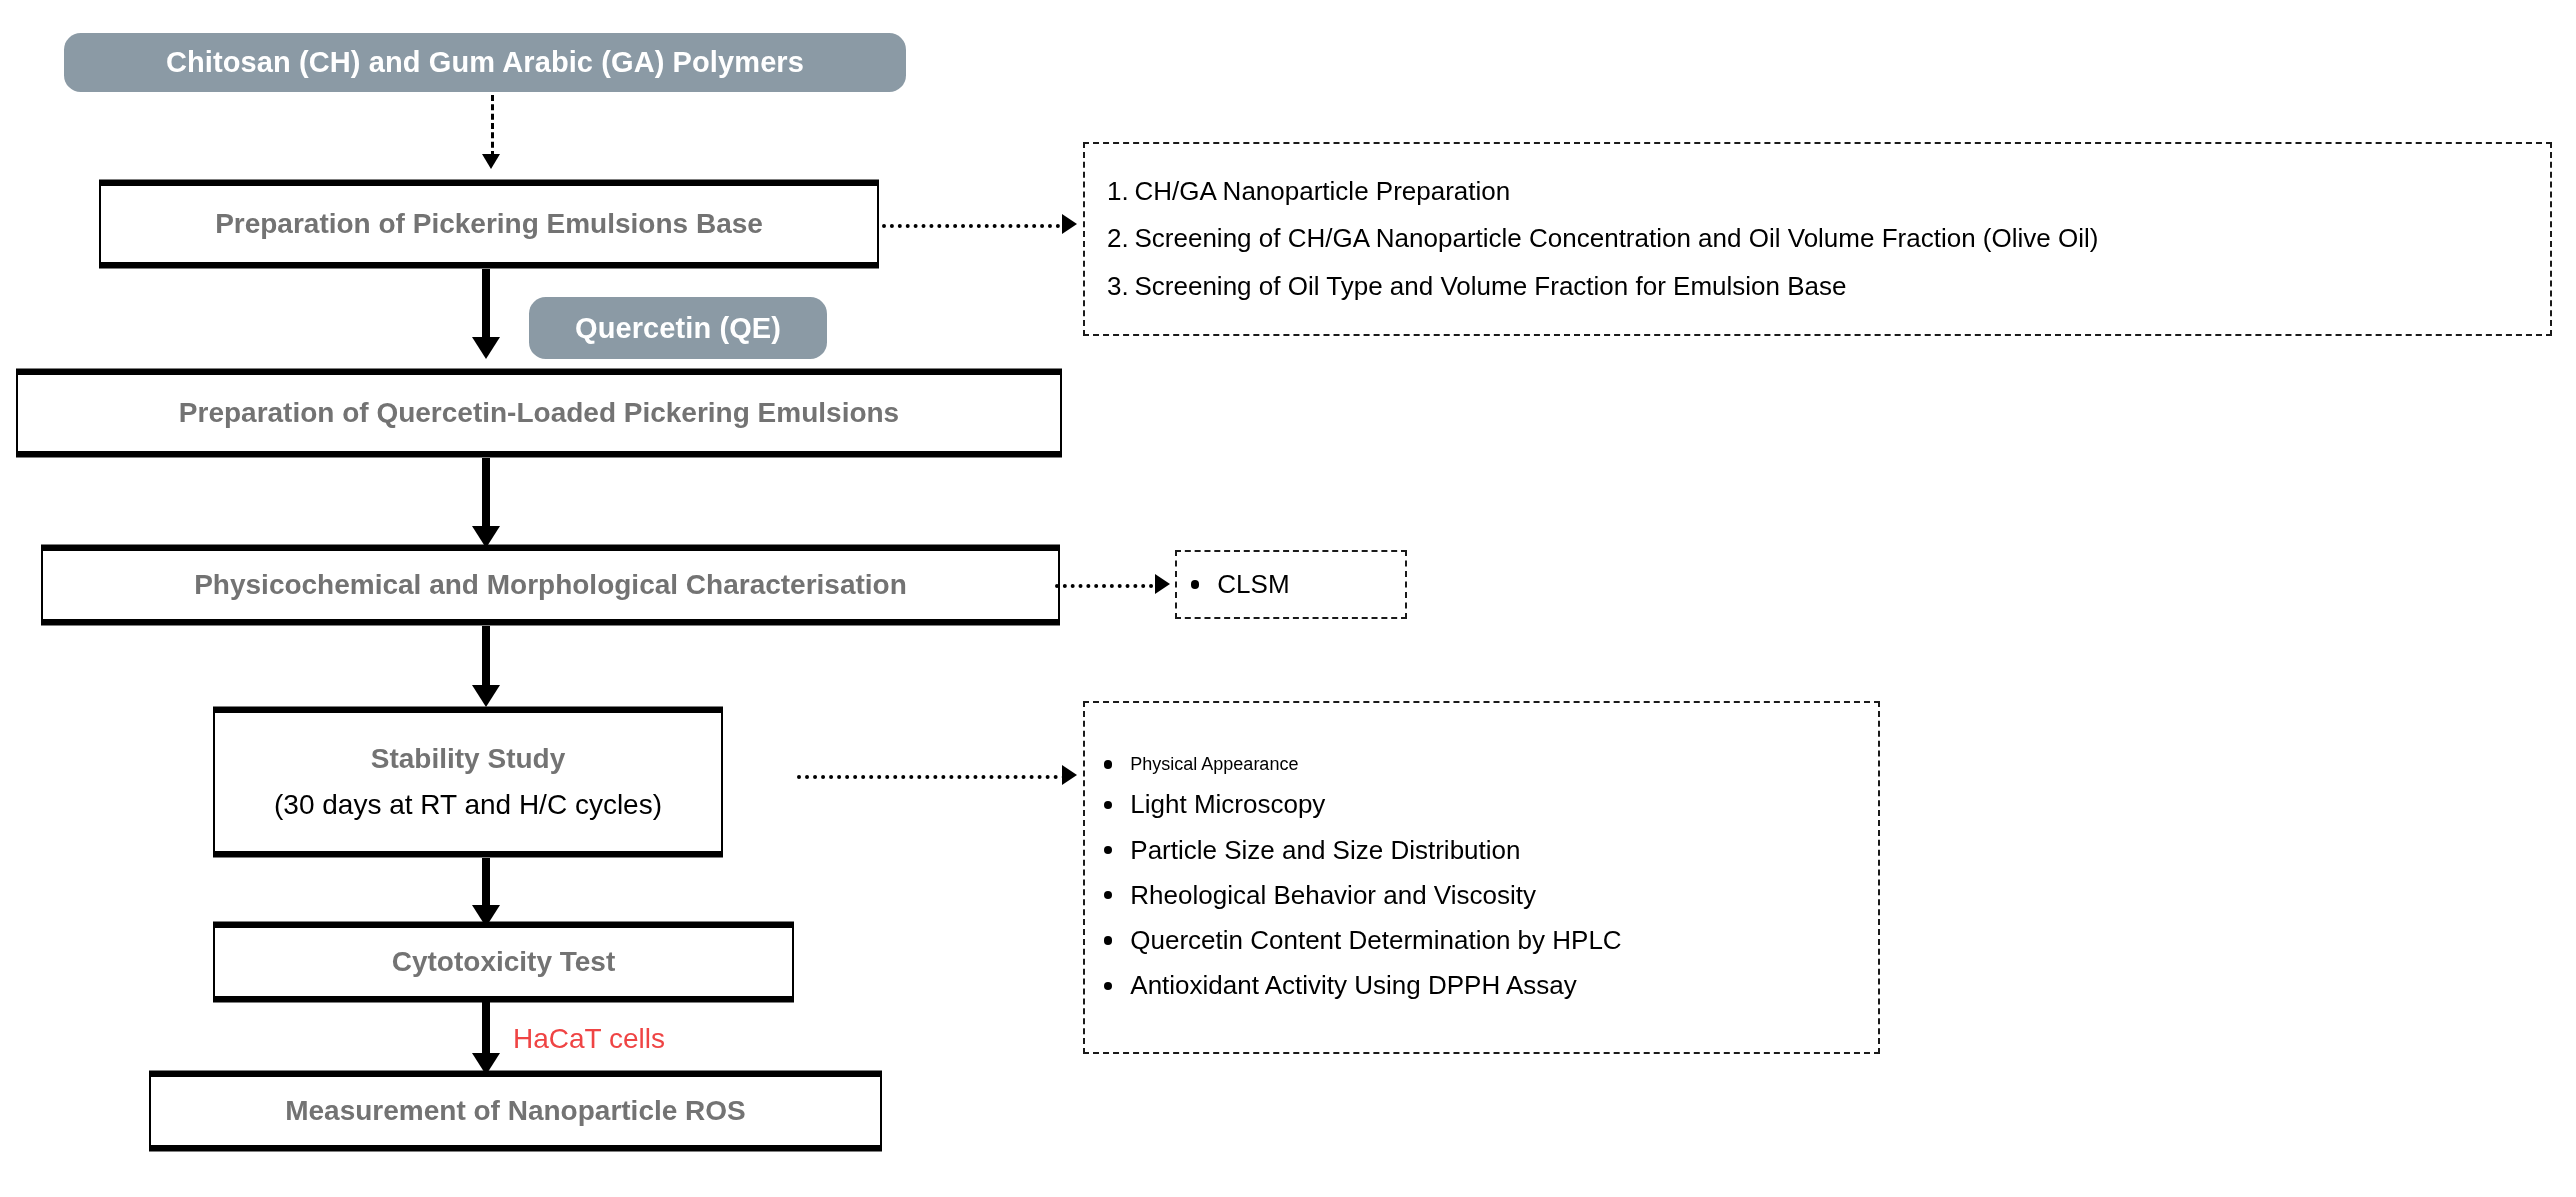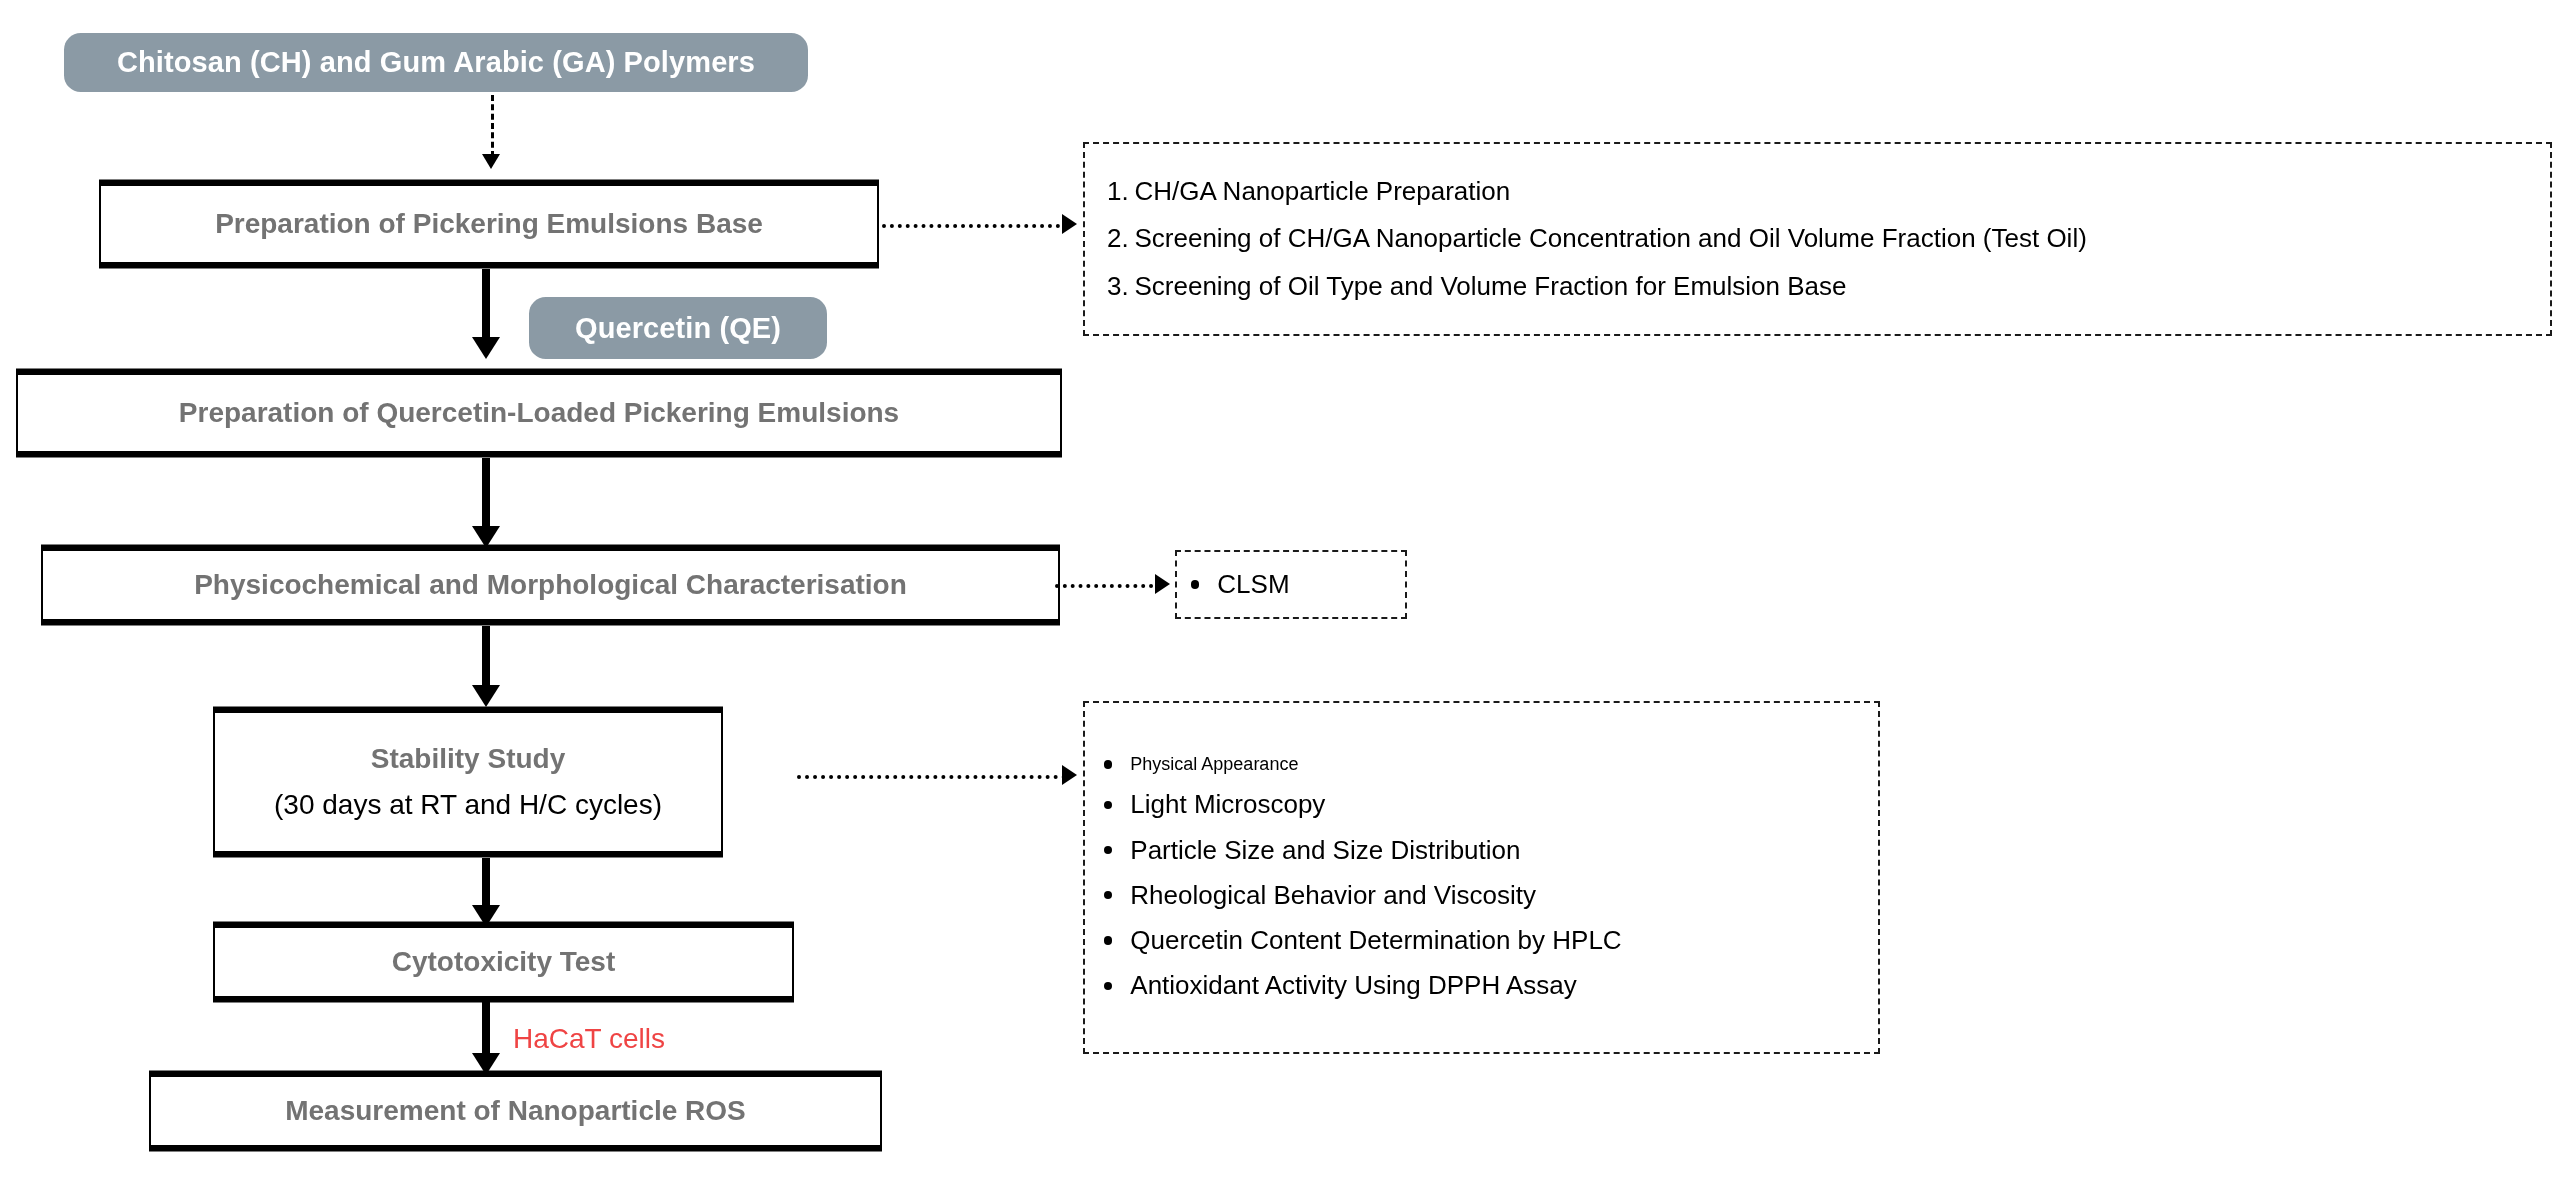--- a/index.html
+++ b/index.html
@@ -113,42 +113,42 @@
     position: absolute;
     color: #ef4444;
     white-space: nowrap;
   }
 </style>
 </head>
 <body>
 
 <div id="canvas">
 
-  <div class="pill" style="left:64px; top:33px; width:744px; height:59px; font-size:29px;">
+  <div class="pill" style="left:64px; top:33px; width:842px; height:59px; font-size:29px;">
     <span>Chitosan (CH) and Gum Arabic (GA) Polymers</span>
   </div>
 
   <div class="vline dash" style="left:491px; top:95px; height:62px;"></div>
   <div class="arrowhead-down thin" style="left:482px; top:154px;"></div>
 
   <div class="pbox heavy" style="left:99px; top:184px; width:780px; height:80px;">
     <div class="t1" style="font-size:28px;">Preparation of Pickering Emulsions Base</div>
   </div>
 
   <div class="hdots" style="left:882px; top:224px; width:186px;"></div>
   <div class="arrowhead-right" style="left:1062px; top:214px;"></div>
 
   <div class="dpanel" style="left:1083px; top:142px; width:1469px; height:194px; padding:16.7px 22px;">
     <div class="num-row" style="font-size:26px; margin:8.3px 0;">
       <span class="idx" style="margin-right:5.8px;">1.</span>
       <span>CH/GA Nanoparticle Preparation</span>
     </div>
     <div class="num-row" style="font-size:26px; margin:8.3px 0;">
       <span class="idx" style="margin-right:5.8px;">2.</span>
-      <span>Screening of CH/GA Nanoparticle Concentration and Oil Volume Fraction (Test Oil)</span>
+      <span>Screening of CH/GA Nanoparticle Concentration and Oil Volume Fraction (Olive Oil)</span>
     </div>
     <div class="num-row" style="font-size:26px; margin:8.3px 0;">
       <span class="idx" style="margin-right:5.8px;">3.</span>
       <span>Screening of Oil Type and Volume Fraction for Emulsion Base</span>
     </div>
   </div>
 
   <div class="vline" style="left:482px; top:269px; width:8.3px; height:72px;"></div>
   <div class="arrowhead-down" style="left:472px; top:337px;"></div>
 

